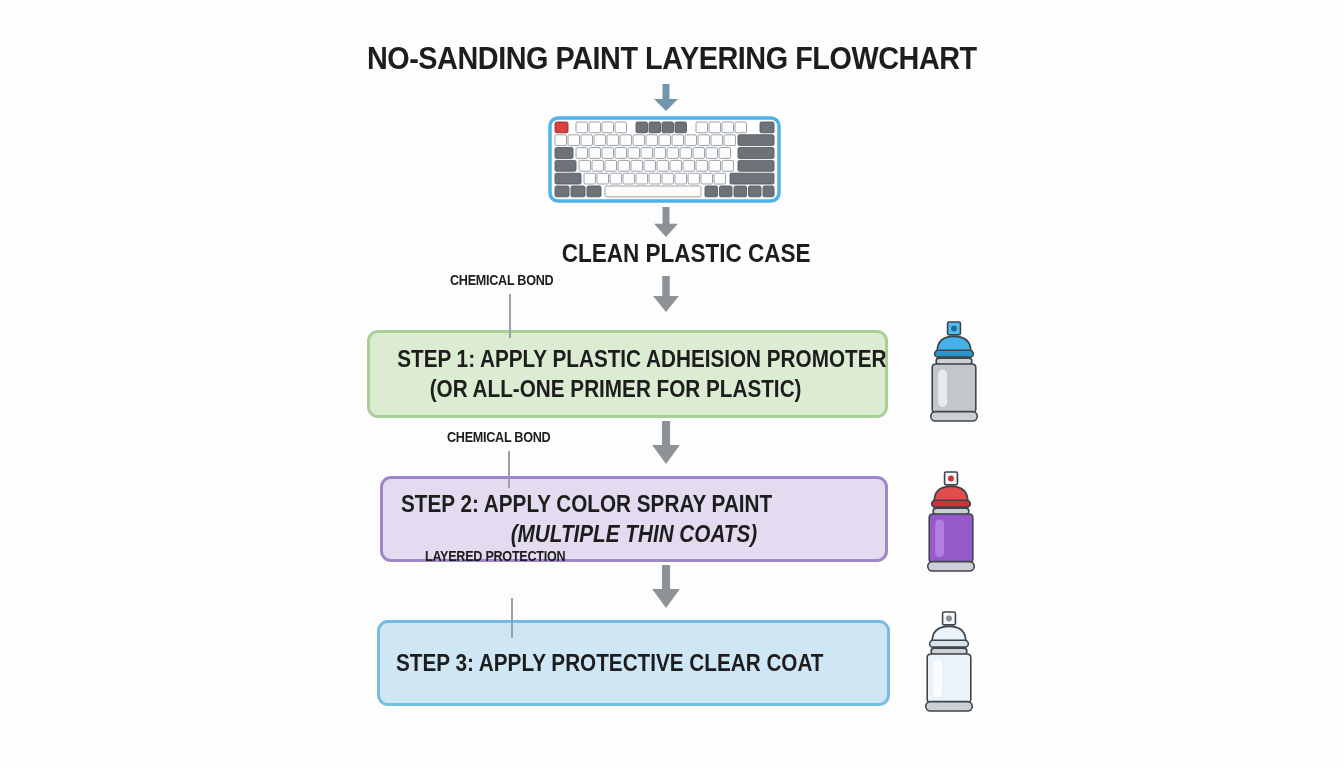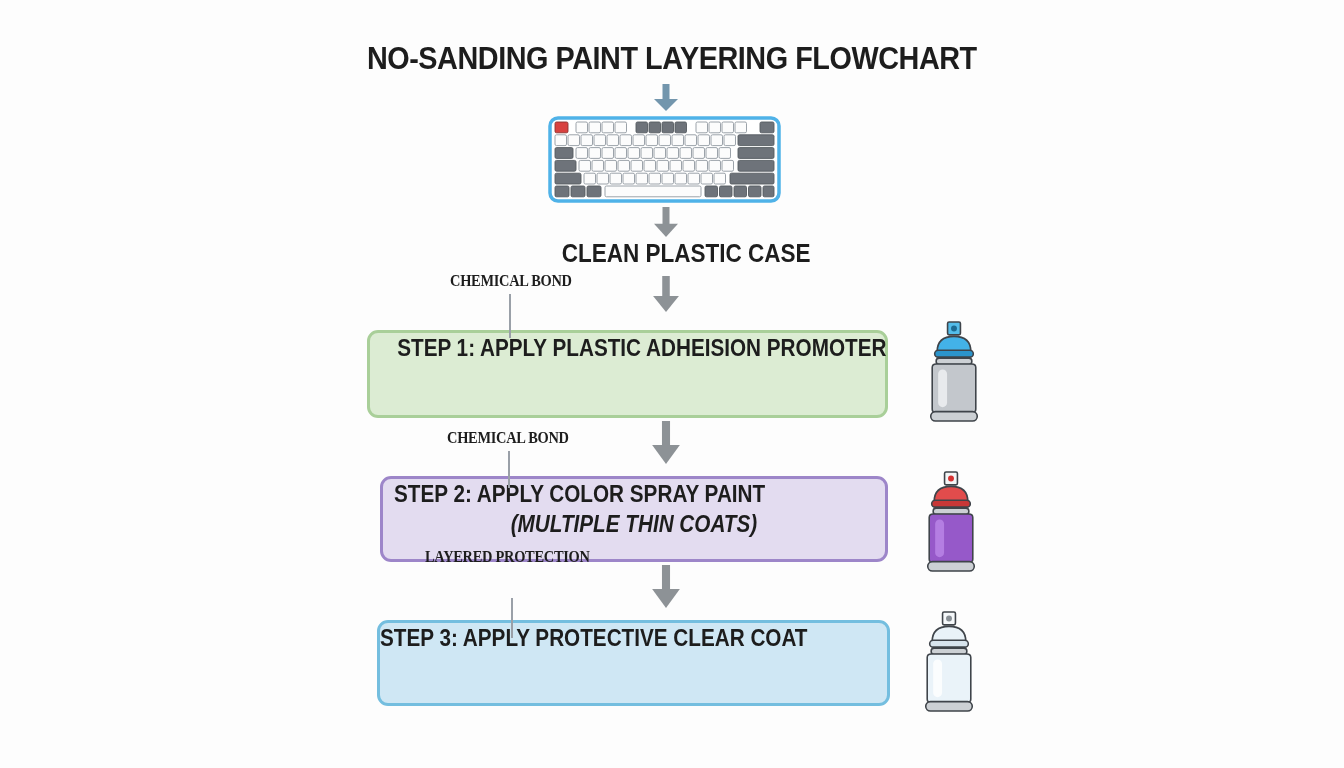--- a/index.html
+++ b/index.html
@@ -4,34 +4,34 @@
 <style>
   html,body{margin:0;padding:0;background:#fff;}
   #canvas{position:relative;width:1344px;height:768px;overflow:hidden;
     background:var(--bg,#fdfdfd);color:var(--ink,#1d1d1d);
     font-family:"Liberation Sans",sans-serif;font-weight:bold;}
   .abs{position:absolute;}
   .cond{display:inline-block;transform:scaleX(0.9);transform-origin:center center;white-space:nowrap;}
   .cond-left{transform-origin:left center;}
   .title-row{left:0;right:0;top:40px;text-align:center;font-size:32px;letter-spacing:-0.5px;}
   .caption-row{left:0;right:16px;top:239px;text-align:center;font-size:25px;margin-left:44px;}
-  .annotation{font-size:16px;letter-spacing:-0.3px;z-index:2;font-family:Liberation Serif, serif;}
+  .annotation{font-size:14px;letter-spacing:-0.3px;z-index:2;}
   .connector{width:2px;background:var(--connector,#9aa0a8);z-index:4;}
   .arrow{display:block;z-index:3;}
   .step-box{box-sizing:border-box;border:3.5px solid;border-radius:11px;z-index:1;
-    font-size:23px;line-height:30px;display:flex;flex-direction:column;}
+    font-size:23px;line-height:30px;display:flex;flex-direction:column;justify-content:center;}
   #step1{left:367px;top:330px;width:521px;height:88px;background:var(--step1-fill,#dcecd3);
     border-color:var(--step1-border,#a9cf99);text-align:center;padding-right:24px;}
   #step2{left:380px;top:476px;width:508px;height:86px;background:var(--step2-fill,#e3dcf0);
     border-color:var(--step2-border,#9d86c9);}
-  #step2 .l1{text-align:left;padding-left:11px;}
+  #step2 .l1{text-align:left;padding-left:18px;}
   #step2 .l2{text-align:center;font-style:italic;}
   #step3{left:377px;top:620px;width:513px;height:86px;background:var(--step3-fill,#cfe7f4);
     border-color:var(--step3-border,#74bedf);}
-  #step3 .l1{text-align:left;padding-left:0;}
+  #step3 .l1{text-align:left;padding-left:16px;}
   .can{position:absolute;width:66px;height:103px;z-index:1;}
   .can1{--cap:var(--can1-cap);--capd:var(--can1-cap-dark);--cbody:var(--can1-body);
         --cbodyhi:var(--can1-body-hi);--noz:var(--can1-nozzle);--dot:var(--can1-dot);}
   .can2{--cap:var(--can2-cap);--capd:var(--can2-cap-dark);--cbody:var(--can2-body);
         --cbodyhi:var(--can2-body-hi);--noz:var(--can2-nozzle);--dot:var(--can2-dot);}
   .can3{--cap:var(--can3-cap);--capd:var(--can3-cap-dark);--cbody:var(--can3-body);
         --cbodyhi:var(--can3-body-hi);--noz:var(--can3-nozzle);--dot:var(--can3-dot);}
 </style>
 </head>
 <body>
@@ -144,20 +144,21 @@
   <div class="abs annotation" style="left:450px;top:272px"><span class="cond cond-left">CHEMICAL BOND</span></div>
   <div class="abs connector" style="left:509px;top:294px;height:44px"></div>
 
   <svg class="abs arrow" style="left:652px;top:276px" width="28" height="36" viewBox="0 0 26 34" preserveAspectRatio="none">
       <rect x="9.5" y="0" width="7" height="20" fill="var(--arrow-gray,#8d9296)"></rect>
       <polygon points="1,19 25,19 13,34" fill="var(--arrow-gray,#8d9296)"></polygon>
     </svg>
 
   <div id="step1" class="abs step-box">
     <div><span class="cond">STEP 1: APPLY PLASTIC ADHEISION PROMOTER</span></div>
+    <div><span class="cond">(OR ALL-ONE PRIMER FOR PLASTIC)</span></div>
   </div>
 
   <svg class="can can1" style="left:921px;top:320px" viewBox="0 0 64 104">
     <g stroke="var(--can-outline,#3f444a)" stroke-width="1.6" stroke-linejoin="round">
       <rect x="25.5" y="2" width="13" height="13" rx="1.5" fill="var(--noz)"></rect>
       <circle cx="32" cy="8.5" r="3" fill="var(--dot)" stroke="none"></circle>
       <path d="M15,32 Q15,16.5 32,16.5 Q49,16.5 49,32 Z" fill="var(--cap)"></path>
       <rect x="12.5" y="30.5" width="39" height="7" rx="3.5" fill="var(--capd)"></rect>
       <rect x="14" y="38.5" width="36" height="6.5" rx="3" fill="var(--can-metal,#ccd0d4)"></rect>
       <path d="M10,48 q0,-3.5 4,-3.5 h36 q4,0 4,3.5 v42 q0,3 -3.5,3 h-37 q-3.5,0 -3.5,-3 Z" fill="var(--cbody)"></path>

